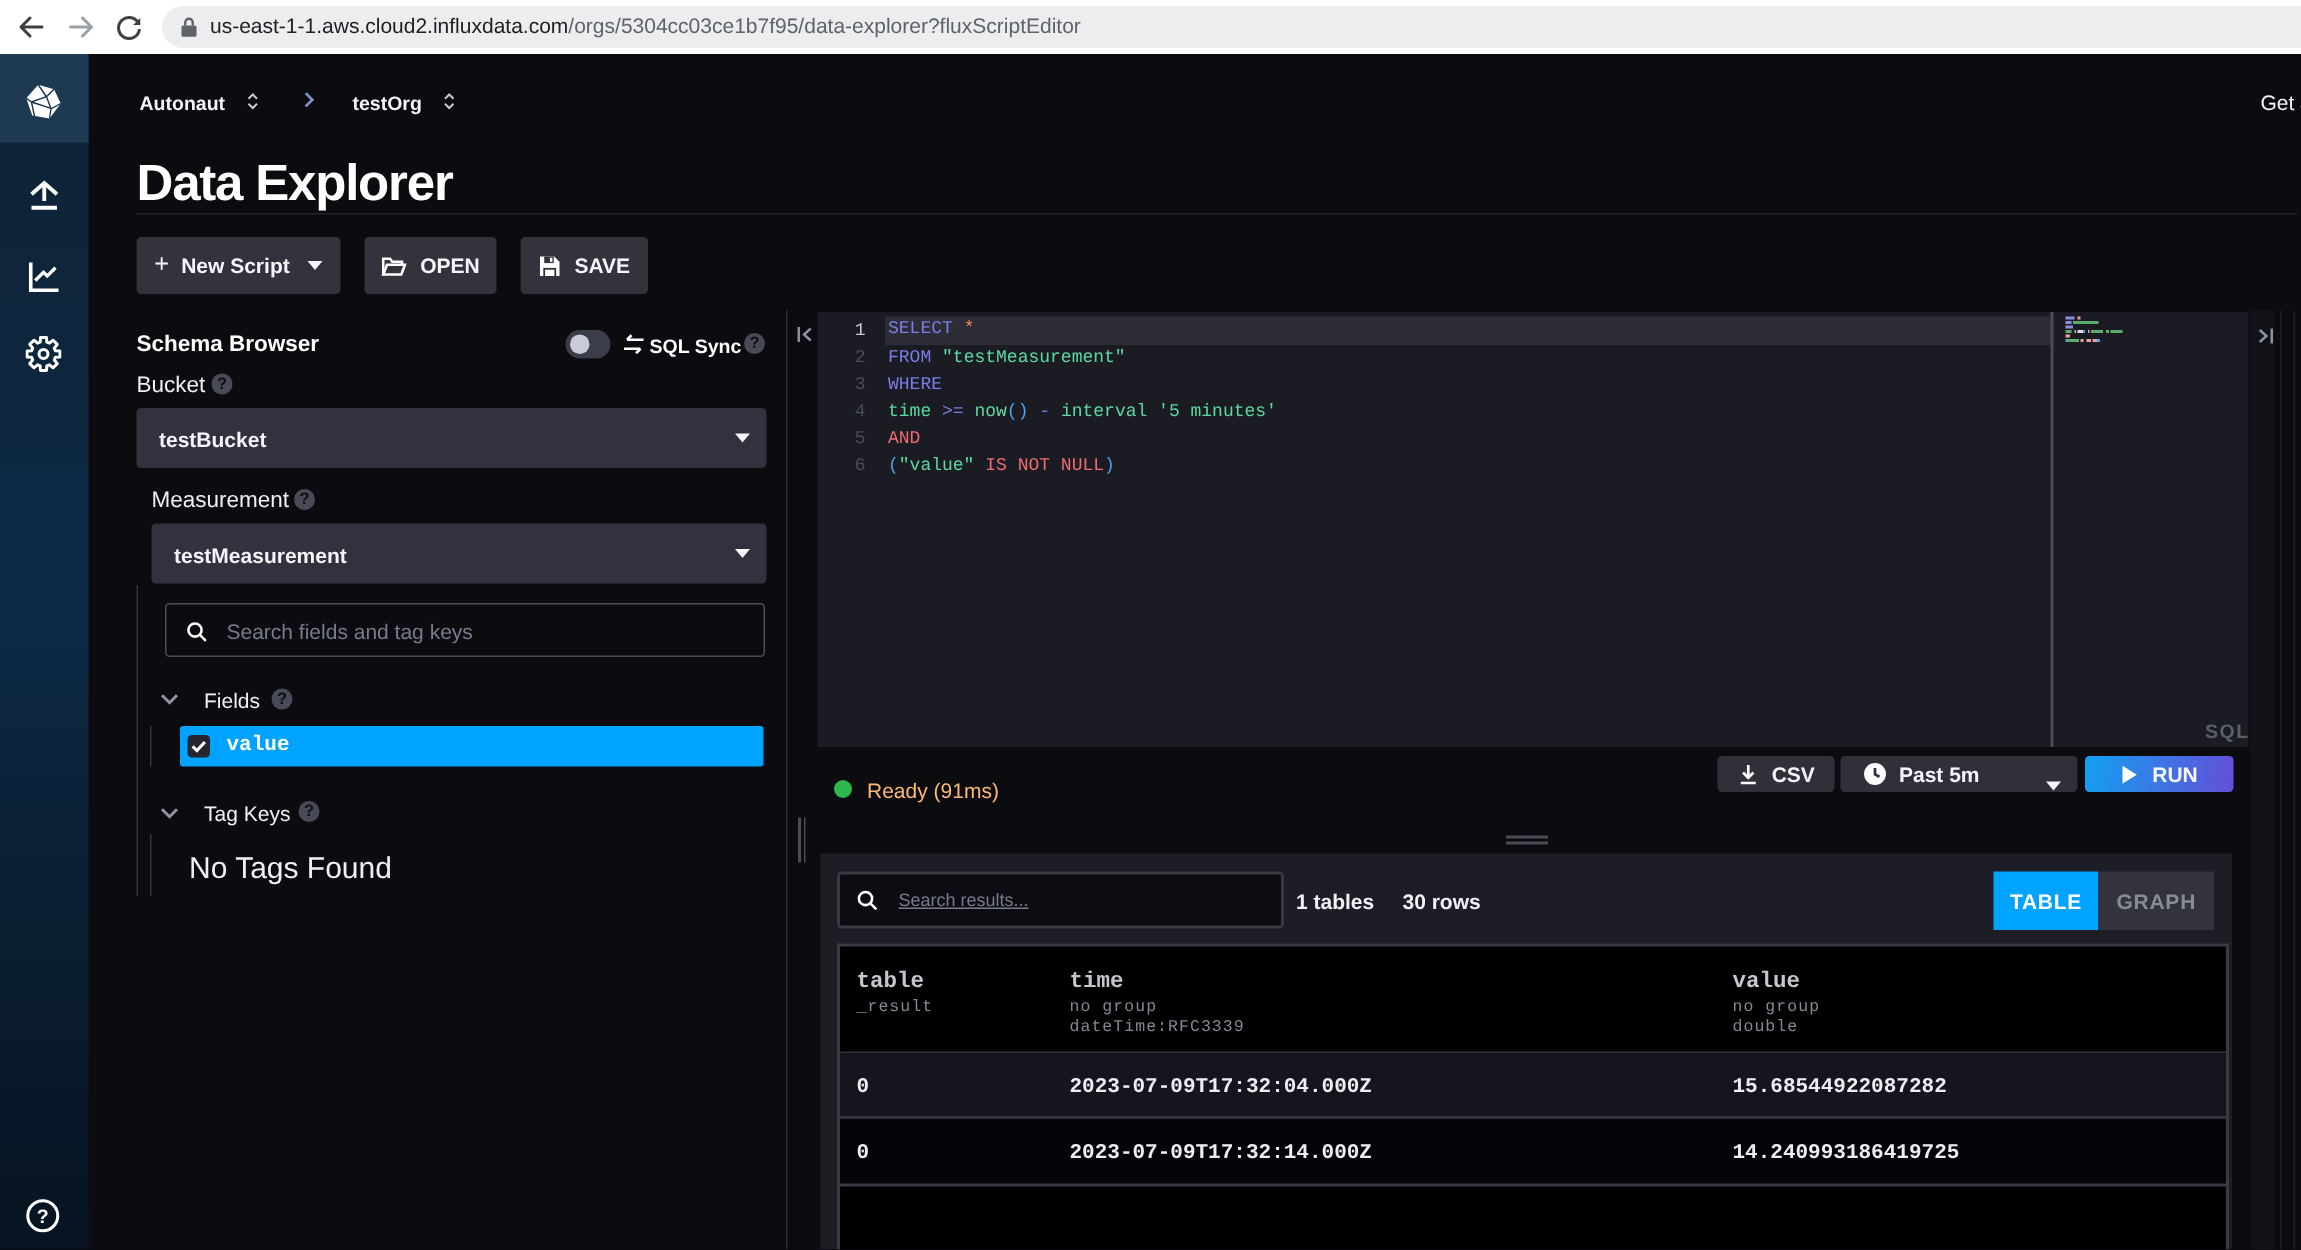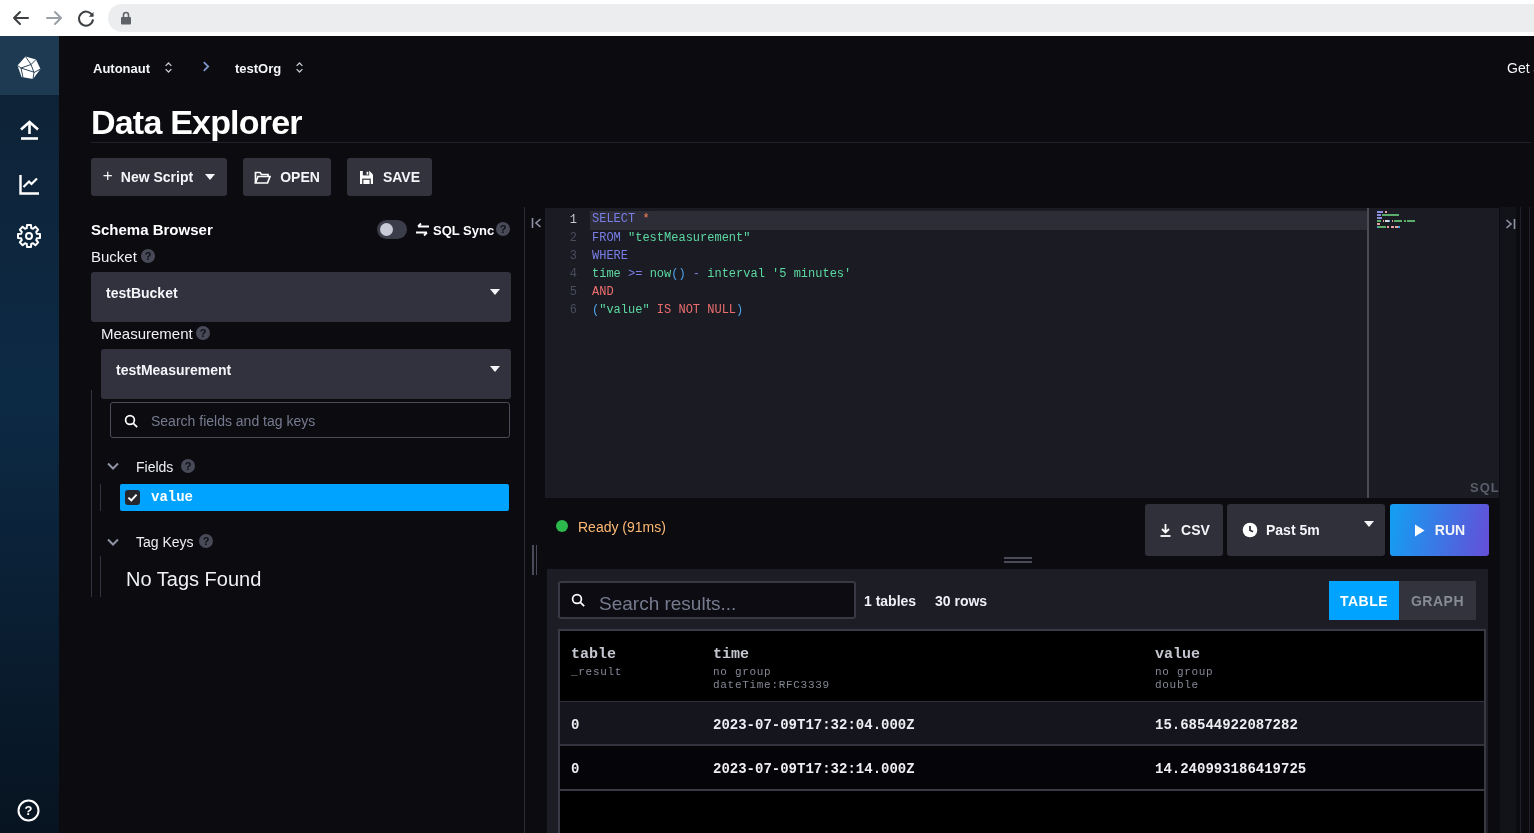--- a/index.html
+++ b/index.html
@@ -24,32 +24,32 @@
   #h1 { position:absolute; left:91px; top:103px; color:#FFFFFF; font-weight:bold; font-size:34px; letter-spacing:-0.8px; }
   #hr1 { position:absolute; left:91px; top:142px; width:1440px; height:1px; background:#21222c; }
 
   .btn { position:absolute; top:158px; height:38px; background:#32333D; border-radius:3px;
     color:#F4F6F9; font-weight:bold; font-size:14px; display:flex; align-items:center; justify-content:center; }
 
   
   .lbl { position:absolute; color:#EFF0F3; font-size:15px; }
   .qm { position:absolute; width:14px; height:14px; border-radius:50%; background:#484A58; color:#0e0e15;
     font-size:11px; font-weight:bold; text-align:center; line-height:14px; }
-  .dd { position:absolute; background:#31323E; border-radius:3px; height:50px; }
+  .dd { position:absolute; background:#31323E; border-radius:3px; height:40px; }
   .dd .lab { position:absolute; left:15px; top:13px; font-weight:bold; font-size:14px; color:#F4F6F9; }
   .caret { position:absolute; width:0; height:0; border-left:5.5px solid transparent; border-right:5.5px solid transparent; border-top:6px solid #F4F6F9; }
 
   
   #editor { position:absolute; left:545px; top:208px; width:954px; height:290px; background:#1B1B24; }
   .cl { position:absolute; left:47px; white-space:pre; font-family:"Liberation Mono", monospace; font-size:12px; line-height:18px; }
   .ln { position:absolute; width:32px; text-align:right; color:#4A4D5C; font-family:"Liberation Mono", monospace; font-size:12px; line-height:18px; }
   .kw { color:#7A7FE8; } .grn { color:#5CD9A1; } .orn { color:#FF8357; } .red { color:#ED6E6E; } .blu { color:#4BA3E8; }
 
   
-  .sbtn { position:absolute; top:504px; height:52px; background:#2F303A; border-radius:3px;
+  .sbtn { position:absolute; top:504px; height:24px; background:#2F303A; border-radius:3px;
     color:#F4F6F9; font-weight:bold; font-size:14px; display:flex; align-items:center; justify-content:center; }
 
   
   #results { position:absolute; left:547px; top:569px; width:941px; height:264px; background:#1D1D26; }
   .srch { position:absolute; border:2px solid #383945; border-radius:3px; background:#0C0C12; }
   #rtable { position:absolute; left:11px; top:60px; width:928px; height:204px; background:#000000; border:2px solid #393A46; border-bottom:none; }
   .hcell { position:absolute; font-family:"Liberation Mono", monospace; font-weight:bold; font-size:15px; color:#C3C6CF; }
   .scell { position:absolute; font-family:"Liberation Mono", monospace; font-size:11px; letter-spacing:0.7px; color:#848895; }
   .rcell { position:absolute; font-family:"Liberation Mono", monospace; font-weight:bold; font-size:14px; color:#EDEEF2; }
 </style>
@@ -65,20 +65,21 @@
   </svg>
   <svg class="abs" style="left:75px;top:7px" width="22" height="22" viewBox="0 0 22 22">
     <path d="M17.6 9.2 A7 7 0 1 0 18 12.4" stroke="#3c4043" stroke-width="2" fill="none"></path>
     <path d="M18.5 5 V9.7 H13.8 Z" fill="#3c4043"></path>
   </svg>
   <div id="urlpill"></div>
   <svg class="abs" style="left:120px;top:11px" width="12" height="14" viewBox="0 0 12 14">
     <rect x="1" y="6" width="10" height="7.5" rx="1" fill="#5f6368"></rect>
     <path d="M3.5 6 V4 a2.5 2.5 0 0 1 5 0 V6" stroke="#5f6368" stroke-width="1.6" fill="none"></path>
   </svg>
+  <div id="urltext">us-east-1-1.aws.cloud2.influxdata.com<span class="path">/orgs/5304cc03ce1b7f95/data-explorer?fluxScriptEditor</span></div>
 </div>
 
 <div id="sidebar">
   <div id="logosq"></div>
   <svg class="abs" style="left:17px;top:20px" width="24" height="24" viewBox="0 0 24 24">
     <polygon points="8.5,0.5 19,3.5 23.5,13 16,23 4.5,21 0.5,9.5" fill="#ffffff"></polygon>
     <path d="M8.5 0.5 L14 8.5 L4 12 L0.5 9.5 M14 8.5 L19 3.5 M14 8.5 L17 16.5 L23.5 13 M17 16.5 L16 23 M4 12 L6 21.5 M4 12 L17 16.2" stroke="#16324a" stroke-width="0.9" fill="none"></path>
   </svg>
   <svg class="abs" style="left:17px;top:83px" width="25" height="24" viewBox="0 0 25 24">
     <path d="M4 10.5 L12.5 3 L21 10.5" stroke="#fff" stroke-width="2.6" fill="none"></path>
@@ -270,21 +271,21 @@
     <path d="M1 0.5 L10.5 6.5 L1 12.5 Z" fill="#fff"></path>
   </svg>RUN
 </div>
 
 <div id="results">
   <div class="srch" style="left:11px;top:12px;width:298px;height:38px;"></div>
   <svg class="abs" style="left:24px;top:24px" width="15" height="15" viewBox="0 0 15 15">
     <circle cx="6" cy="6" r="4.4" stroke="#fff" stroke-width="1.7" fill="none"></circle>
     <path d="M9.3 9.3 L13.2 13.2" stroke="#fff" stroke-width="1.7"></path>
   </svg>
-  <div class="abs" style="left:52px;top:24px;font-size:19px;color:#767B8E;">Search results...</div>
+  <div class="abs" style="left:52px;top:24px;font-size:12px;color:#767B8E;text-decoration:underline;">Search results...</div>
   <div class="abs" style="left:317px;top:24px;font-size:14px;color:#F0F1F4;font-weight:bold;">1 tables</div>
   <div class="abs" style="left:388px;top:24px;font-size:14px;color:#F0F1F4;font-weight:bold;">30 rows</div>
   <div class="abs" style="left:782px;top:12px;width:70px;height:39px;background:#00A3FF;display:flex;align-items:center;justify-content:center;font-size:14px;font-weight:bold;color:#fff;letter-spacing:0.5px;">TABLE</div>
   <div class="abs" style="left:852px;top:12px;width:77px;height:39px;background:#32333D;display:flex;align-items:center;justify-content:center;font-size:14px;font-weight:bold;color:#868B96;letter-spacing:0.5px;">GRAPH</div>
 
   <div id="rtable">
     <div class="hcell" style="left:11px;top:15px;">table</div>
     <div class="scell" style="left:11px;top:35px;">_result</div>
     <div class="hcell" style="left:153px;top:15px;">time</div>
     <div class="scell" style="left:153px;top:35px;">no group</div>

